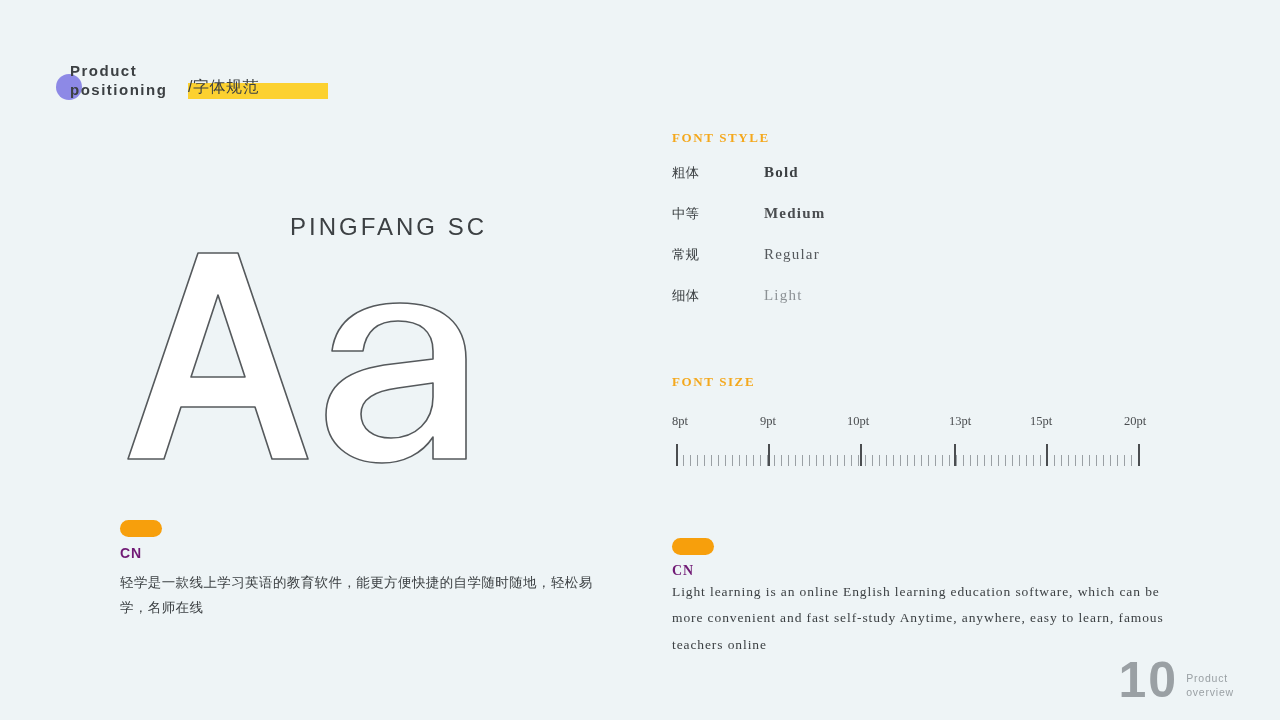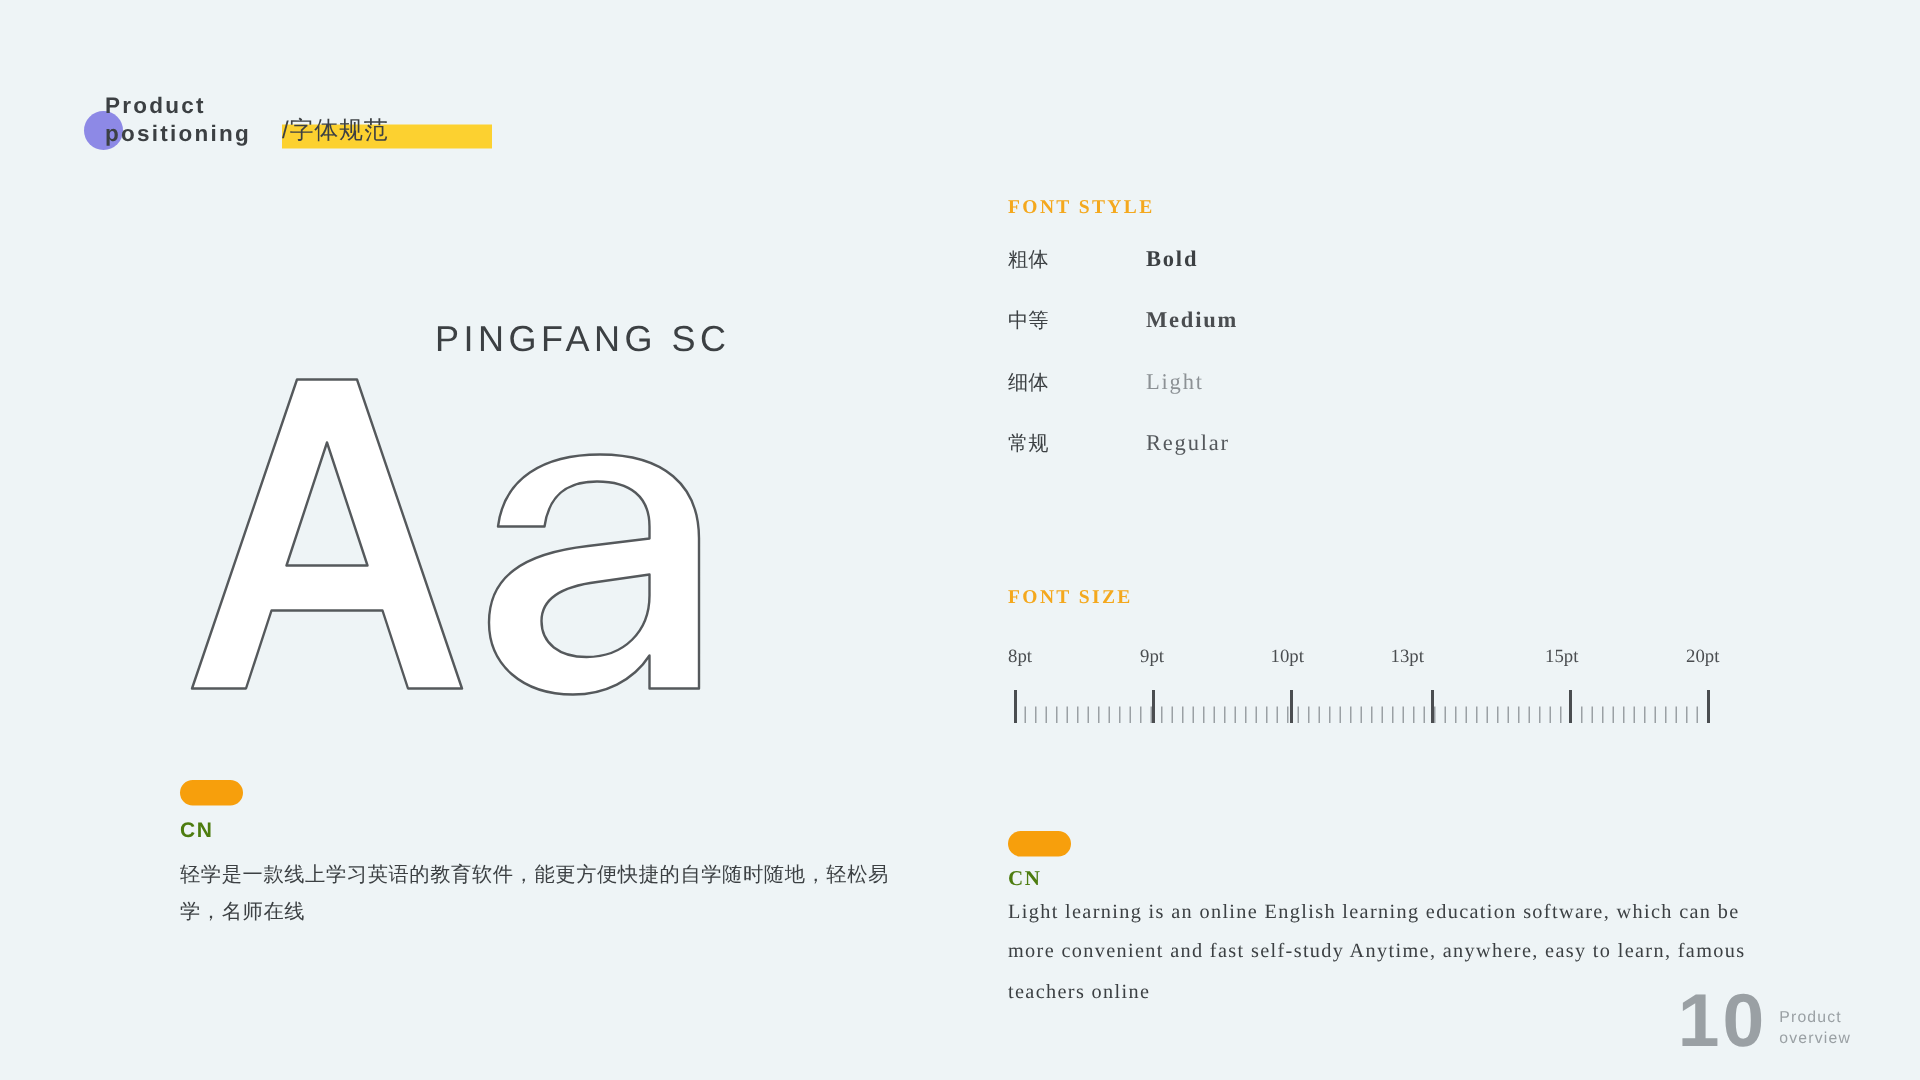--- a/index.html
+++ b/index.html
@@ -89,21 +89,21 @@
   .pill {
     width: 42px;
     height: 17px;
     border-radius: 9px;
     background: #f79f0c;
   }
   .cn-label {
     margin-top: 8px;
     font-size: 14px;
     font-weight: bold;
-    color: #4d7c0f;
+    color: #701a75;
     letter-spacing: 1px;
   }
   .body-cn {
     margin-top: 10px;
     font-size: 13.5px;
     line-height: 1.85;
     color: #3c4043;
     letter-spacing: 0.4px;
     max-width: 480px;
   }
@@ -137,21 +137,21 @@
     font-size: 15px;
     letter-spacing: 1.2px;
     color: #3c4043;
     text-align: center;
   }
   .w-bold   { font-weight: 700; }
   .w-medium { font-weight: 600; color:#4a4d50; }
   .w-regular{ font-weight: 400; color:#54585c; }
   .w-light  { font-weight: 300; color:#8c9195; }
 
-  .size-head { margin-top: 62px; }
+  .size-head { margin-top: 46px; }
   .ruler-wrap { margin-top: 24px; position: relative; width: 478px; }
   .ruler-labels {
     position: relative;
     height: 16px;
     font-size: 12.5px;
     color: #4a4d50;
   }
   .ruler-labels span { position: absolute; top: 0; }
   .ruler {
     position: relative;
@@ -245,37 +245,37 @@
   <div class="style-table">
     <div class="style-row">
       <div class="style-cn">粗体</div>
       <div class="style-en w-bold">Bold</div>
     </div>
     <div class="style-row">
       <div class="style-cn">中等</div>
       <div class="style-en w-medium">Medium</div>
     </div>
     <div class="style-row">
+      <div class="style-cn">常规</div>
+      <div class="style-en w-regular">Regular</div>
+    </div>
+    <div class="style-row">
       <div class="style-cn">细体</div>
       <div class="style-en w-light">Light</div>
-    </div>
-    <div class="style-row">
-      <div class="style-cn">常规</div>
-      <div class="style-en w-regular">Regular</div>
     </div>
   </div>
 
   <div class="section-head size-head">FONT SIZE</div>
 
   <div class="ruler-wrap">
     <div class="ruler-labels">
       <span style="left:0px">8pt</span>
       <span style="left:88px">9pt</span>
       <span style="left:175px">10pt</span>
-      <span style="left:255px">13pt</span>
+      <span style="left:277px">13pt</span>
       <span style="left:358px">15pt</span>
       <span style="left:452px">20pt</span>
     </div>
     <div class="ruler" id="ruler-ticks">
         <div class="tick" style="left: 4px; height: 11px;"></div>
         <div class="tick" style="left: 11px; height: 11px;"></div>
         <div class="tick" style="left: 18px; height: 11px;"></div>
         <div class="tick" style="left: 25px; height: 11px;"></div>
         <div class="tick" style="left: 32px; height: 11px;"></div>
         <div class="tick" style="left: 39px; height: 11px;"></div>

